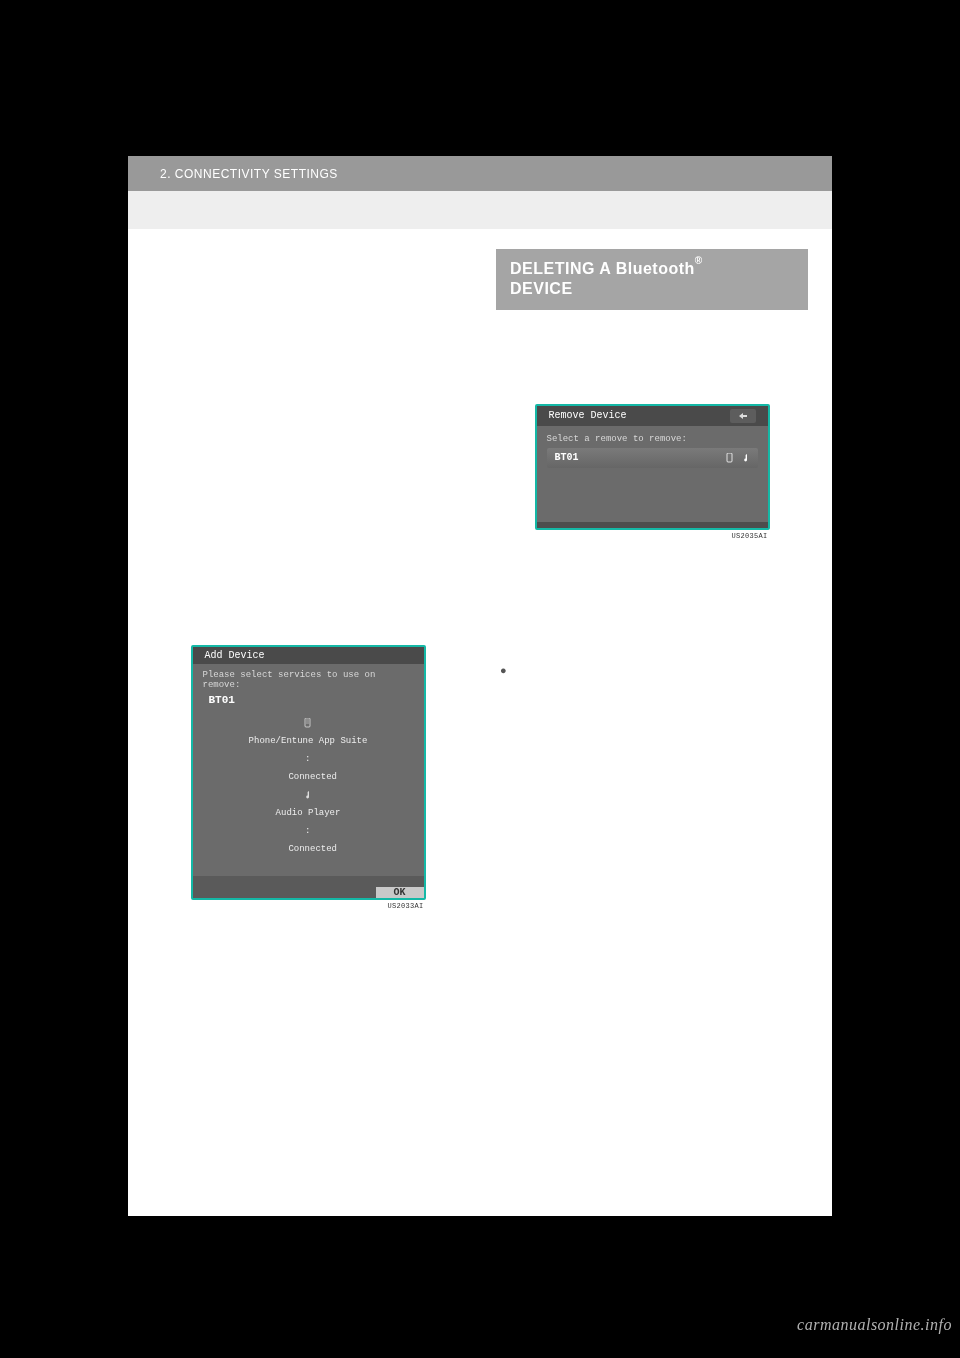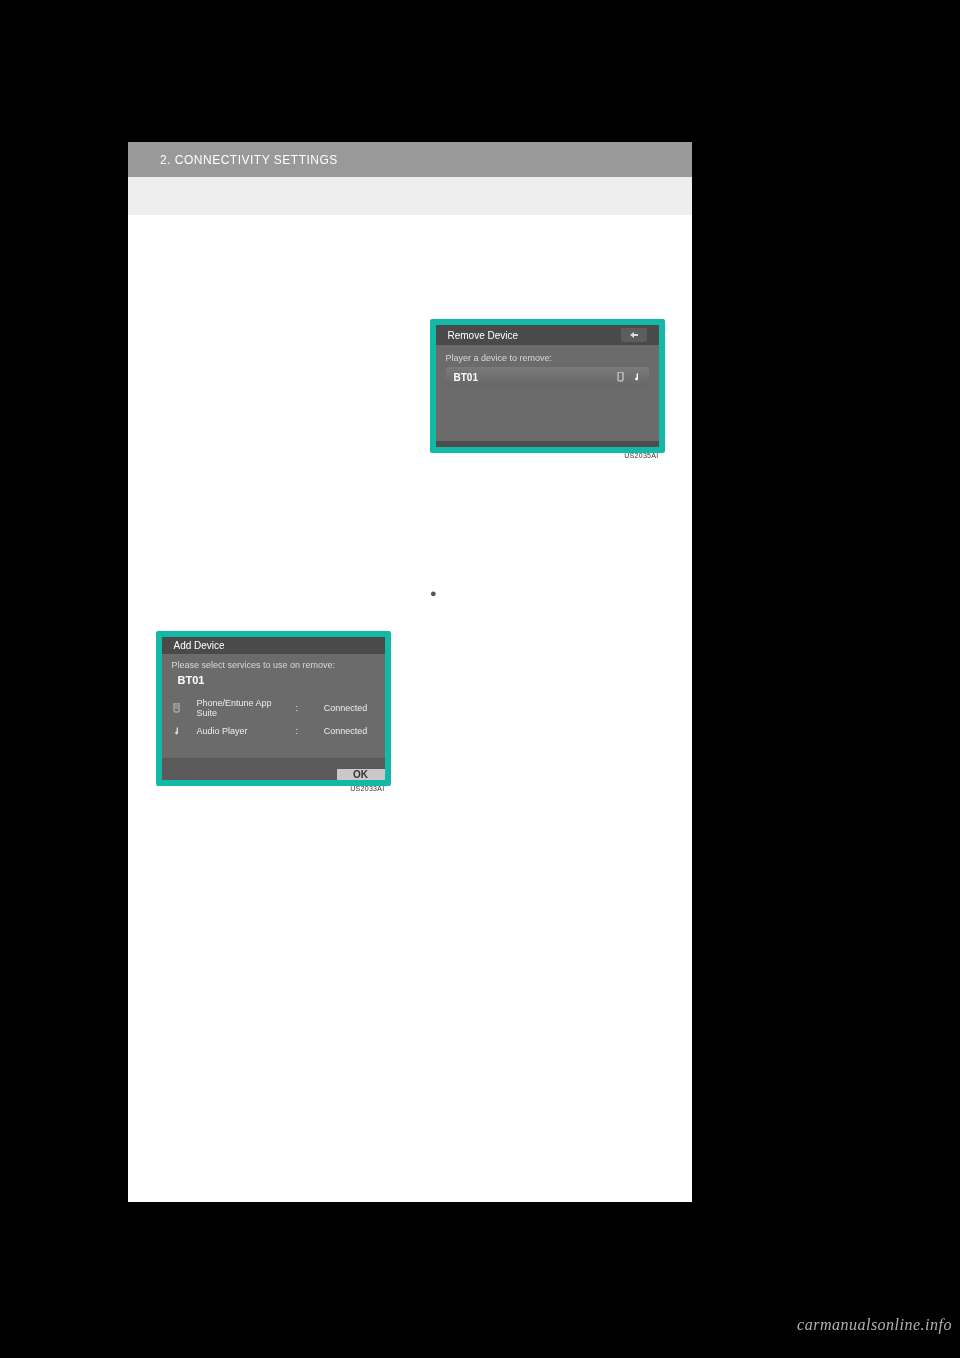--- a/index.html
+++ b/index.html
@@ -1,41 +1,41 @@
 <!DOCTYPE html>
 <html><head>
 <meta charset="utf-8">
 <style>
 * { box-sizing: border-box; margin: 0; padding: 0; }
 body { width: 960px; height: 1358px; background: #000; font-family: Arial, Helvetica, sans-serif; overflow: hidden; position: relative; }
 
-.sheet { position: absolute; left: 128px; top: 142px; width: 564px; height: 1060px; background: #fff; }
+.sheet { position: absolute; left: 128px; top: 156px; width: 704px; height: 1060px; background: #fff; }
 
 .hdr1 { background: #999; color: #fff; font-size: 12px; letter-spacing: 0.5px; padding: 11px 18px 10px 32px; }
 .hdr2 { background: #eee; height: 38px; }
 
 .body { display: flex; gap: 32px; padding: 20px 24px 0 24px; }
 .col { flex: 1; min-width: 0; }
 
 .section-box { background: #a5a5a5; color: #fff; padding: 10px 14px 12px 14px; margin-bottom: 10px; }
 .section-box .t1 { font-size: 16px; font-weight: bold; line-height: 1.2; letter-spacing: 0.5px; }
 .section-box sup { font-size: 10px; position: relative; top: -4px; }
 
-.screen { width: 235px; margin: 6px auto 4px auto; position: relative; background: #6b6b6b; border: 6px solid #14b8a6; border-radius: 2px; font-family: Liberation Sans, sans-serif; }
+.screen { width: 235px; margin: 6px auto 4px auto; position: relative; background: #6b6b6b; border: 2px solid #14b8a6; border-radius: 2px; font-family: Liberation Mono, monospace; }
 .screen .tab { background: #4a4a4a; color: #fff; font-size: 10px; padding: 3px 12px 3px 12px; display: flex; justify-content: space-between; align-items: center; }
 .screen .tab .back { background: #5d5d5d; border-radius: 2px; width: 26px; height: 14px; position: relative; }
 .screen .tab .back svg { width: 14px; height: 10px; display: block; margin: 2px auto; }
 .screen .inner { padding: 6px 10px 2px 10px; }
 .screen .prompt { color: #d8d8d8; font-size: 9px; margin-bottom: 4px; }
 .screen .device-name { color: #fff; font-size: 11px; font-weight: bold; margin: 2px 0 8px 6px; }
-.screen .row { display: flex; align-items: center; color: #eee; font-size: 9px; padding: 4px 0; gap: 15px; }
+.screen .row { display: flex; align-items: center; color: #eee; font-size: 9px; padding: 4px 0; gap: 8px; flex-direction: column; }
 .screen .row .ic { width: 10px; display: flex; justify-content: center; }
 .screen .row .label { flex: 1; }
 .screen .row .colon { width: 6px; }
-.screen .row .status { text-align: center; width: 58px; }
+.screen .row .status { text-align: right; width: 58px; }
 .screen .okbar { background: #5a5a5a; height: 22px; margin-top: 16px; display: flex; justify-content: flex-end; align-items: flex-end; }
 .screen .okbtn { background: #c9c9c9; color: #333; font-size: 10px; font-weight: bold; width: 48px; display: flex; align-items: center; justify-content: center; }
 .screen .imgid { position: absolute; right: 0; bottom: -12px; font-size: 7px; color: #333; letter-spacing: 0.3px; }
 
 .screen.remove .inner { min-height: 96px; padding-top: 8px; }
 .screen.remove .devrow { background: linear-gradient(#7a7a7a,#666); border-radius: 2px; padding: 4px 8px; display: flex; align-items: center; justify-content: space-between; color: #fff; font-size: 10px; font-weight: bold; margin-top: 4px; height: 20px; }
 .screen.remove .devrow .icons { display: flex; gap: 8px; align-items: center; }
 .screen.remove .botbar { height: 6px; background: #4d4d4d; }
 
 .watermark { position: absolute; right: 8px; bottom: 24px; font-size: 16px; font-style: italic; color: #c4c4c4; opacity: 0.9; font-family: 'Times New Roman', serif; letter-spacing: 0.5px; }
@@ -86,34 +86,41 @@
           </div>
         </div>
         <div class="okbar">
           <div class="okbtn">OK</div>
         </div>
         <div class="imgid">US2033AI</div>
       </div>
     </div>
 
     <div class="col">
+      <div class="section-box">
+        <div class="t1">
+          <span>DELETING A Bluetooth</span><sup>®</sup>
+          <br>
+          <span>DEVICE</span>
+        </div>
+      </div>
 
       <div style="height:78px"></div>
 
       <div class="screen remove">
         <div class="tab">
           <span>Remove Device</span>
           <span class="back">
             <svg viewBox="0 0 14 10">
                 <path d="M3 5 L7 2 L7 4 L11 4 L11 6 L7 6 L7 8 Z" fill="#ddd"></path>
               </svg>
           </span>
         </div>
         <div class="inner">
-          <div class="prompt">Player a device to remove:</div>
+          <div class="prompt">Select a remove to remove:</div>
           <div class="devrow">
             <span>BT01</span>
             <span class="icons">
               <svg width="8" height="10" viewBox="0 0 8 10">
                   <rect x="1" y="0" width="5" height="9" rx="1" fill="none" stroke="#fff" stroke-width="0.8"></rect>
                 </svg>
               <svg width="8" height="10" viewBox="0 0 8 10">
                   <path d="M5 1 L5 7 A1.4 1.4 0 1 1 3.6 5.6 L3.6 2 Z" fill="#fff"></path>
                 </svg>
             </span>

